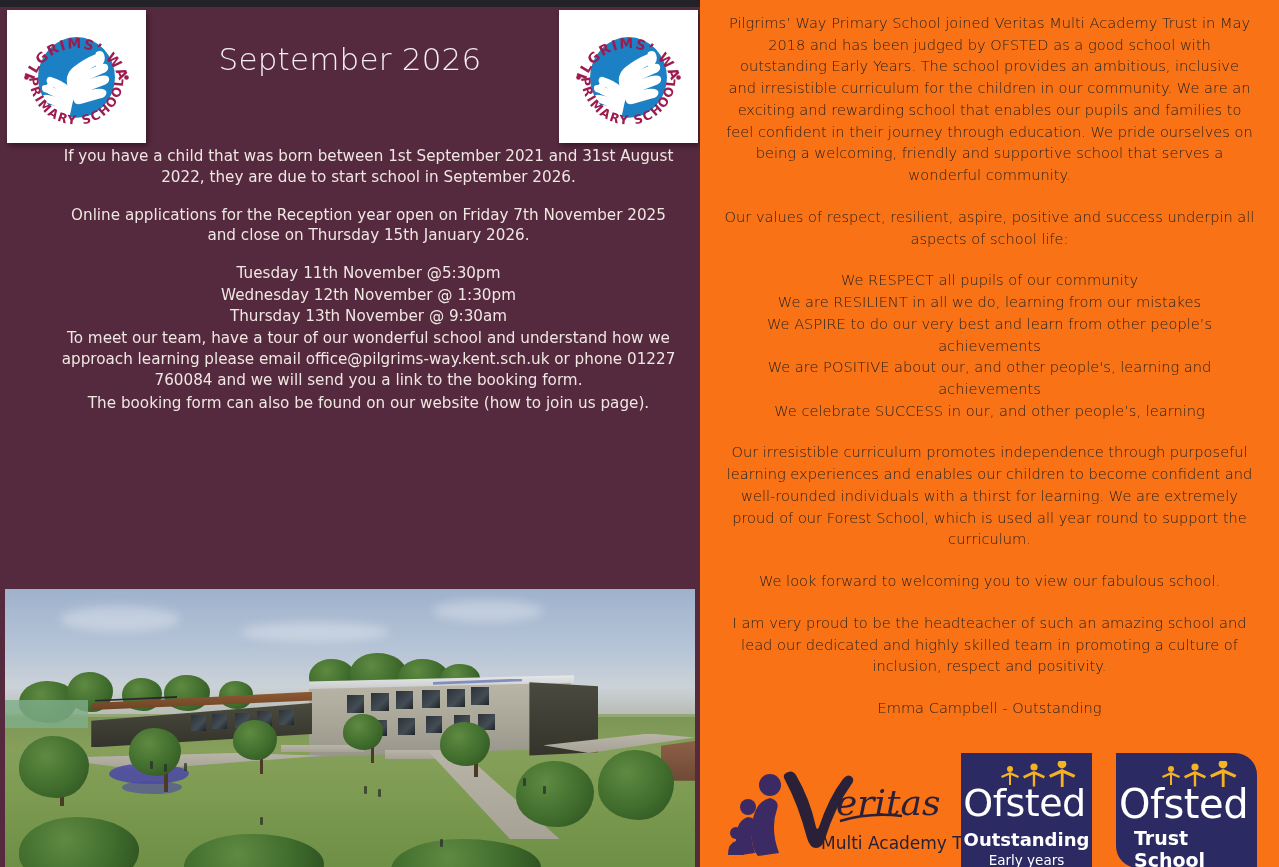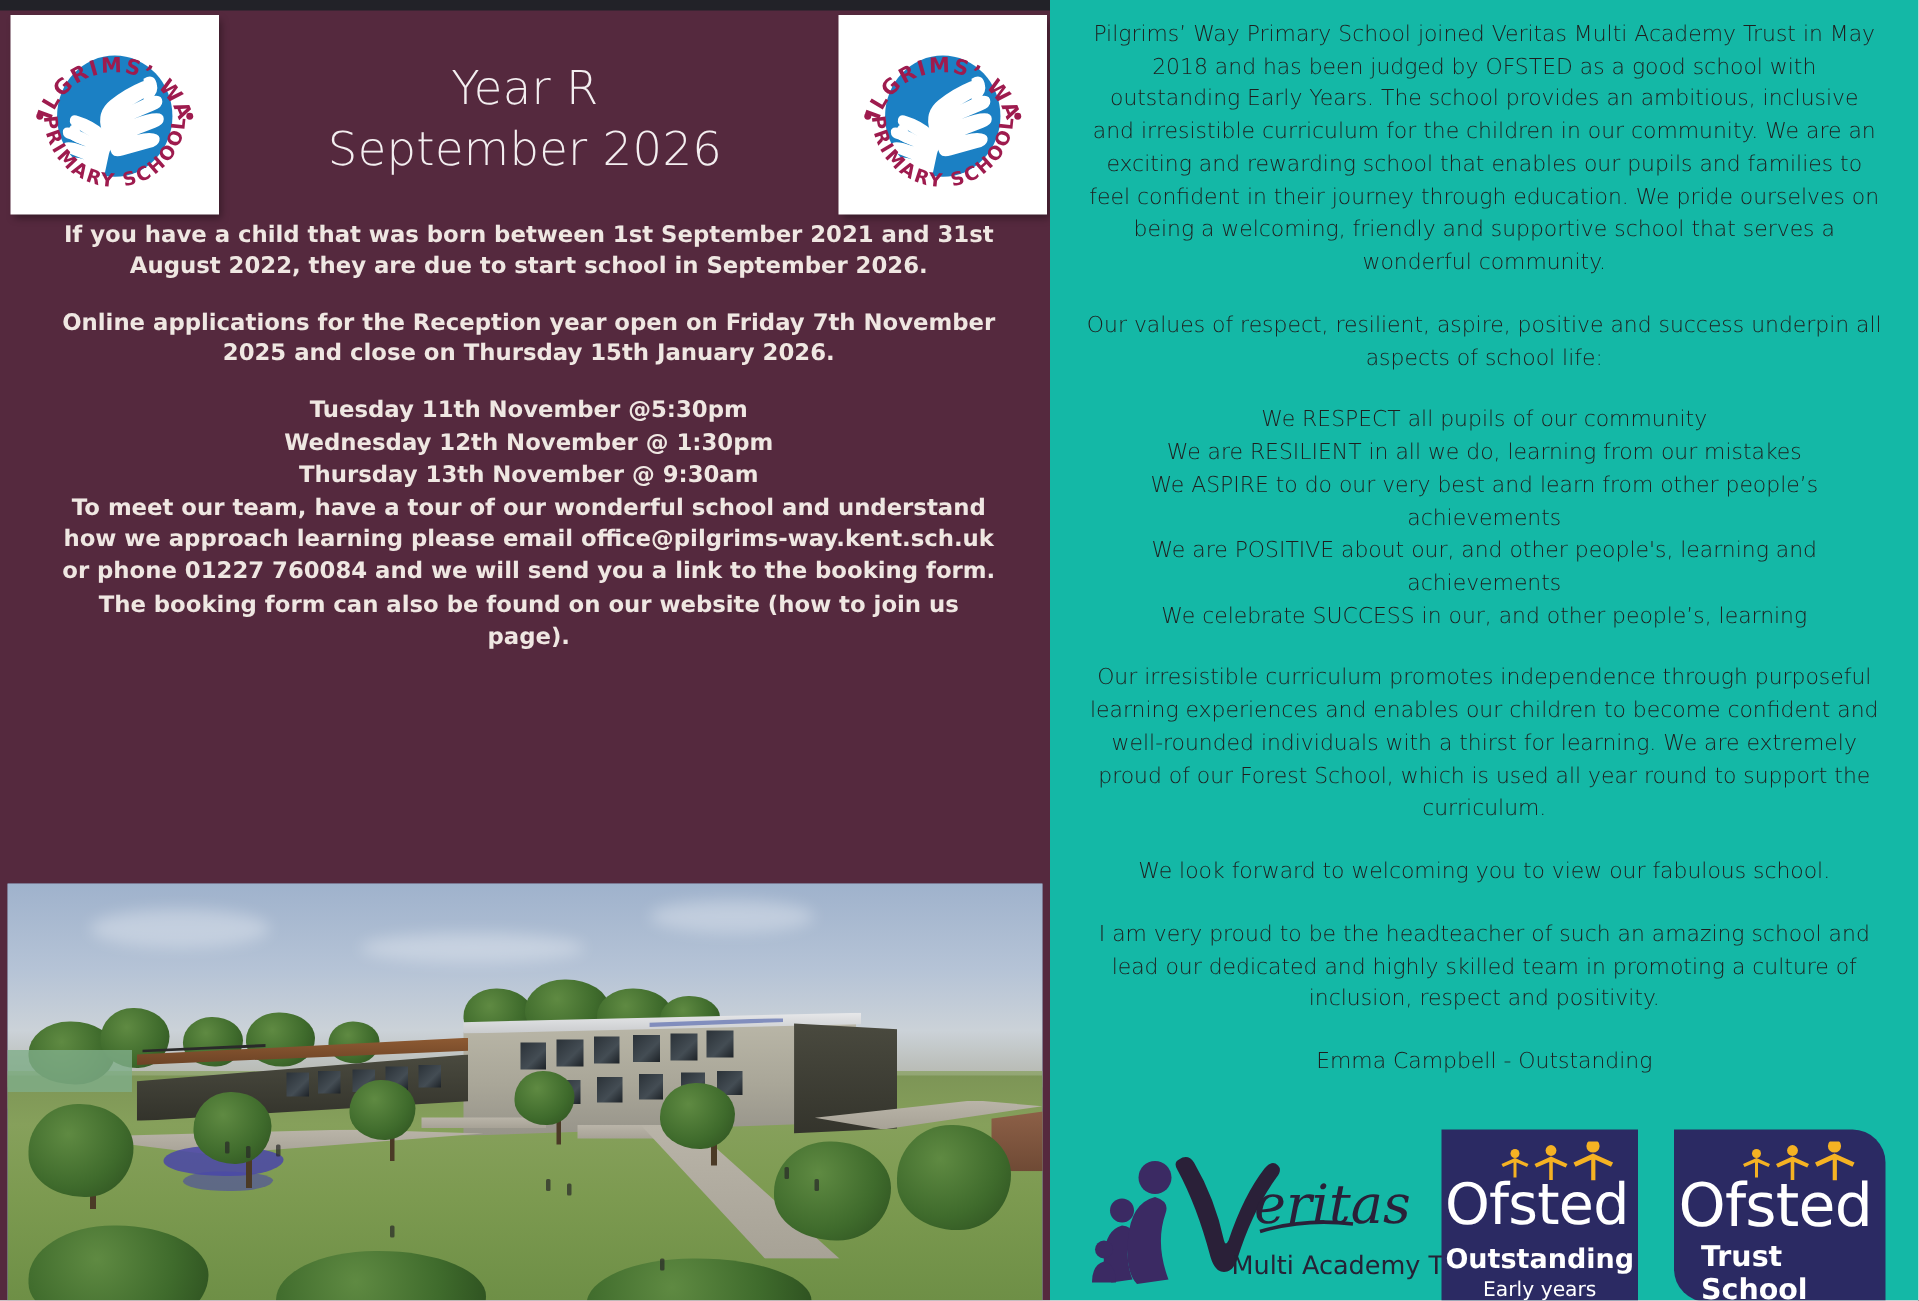--- a/index.html
+++ b/index.html
@@ -72,27 +72,27 @@
     font-weight: 300;
     font-size: 31px;
     line-height: 1.32;
     letter-spacing: .2px;
   }
   .title-line { display:block; }
 
   
   .lp-body {
     position: absolute;
-    left: 40px;
+    left: 56px;
     top: 146px;
     width: 625px;
     color: #efe7e2;
     text-align: center;
     font-family: "DejaVu Sans", sans-serif;
-    font-weight: 700;
+    font-weight: 400;
     font-size: 15.2px;
     line-height: 1.37;
   }
   .lp-body p { margin: 0 0 17px 0; }
   .lp-body p.tight { margin-bottom: 0; line-height: 1.42; }
   .lp-body p.dates { margin: 17px 0 0 0; line-height: 1.42; }
   .lp-body p.highlight {
     font-size: 22.5px;
     line-height: 1.28;
     margin: 22px 0 16px 0;
@@ -190,21 +190,21 @@
     position:absolute;
     background: linear-gradient(180deg,#8e6148 0%, #6f4a35 100%);
   }
 
   
   .right-panel {
     position: absolute;
     left: 700px; top: 0;
     width: 579px;
     height: 867px;
-    background: #14b8a6;
+    background: #f97316;
   }
   .rp-body {
     position: absolute;
     left: 24px; top: 12px;
     width: 531px;
     text-align: center;
     color: #1f1f1f;
     font-family: "DejaVu Sans", sans-serif;
     font-weight: 300;
     font-size: 14.6px;
@@ -318,21 +318,20 @@
             <text font-size="13" letter-spacing="1.6">
               <textPath href="#arcBotL" startOffset="50%" text-anchor="middle">PRIMARY SCHOOL</textPath>
             </text>
             <circle cx="13" cy="66" r="2.4"></circle>
             <circle cx="117" cy="66" r="2.4"></circle>
           </g>
         </svg>
       </div>
 
       <div class="title-block">
-        <span class="title-line">Year R</span>
         <span class="title-line">September 2026</span>
       </div>
 
       <div class="logo-box right">
         <svg class="logo-svg" viewBox="0 0 130 130" aria-hidden="true">
           <defs>
             <path id="arcTopR" d="M 20,72 A 46,46 0 0 1 110,72" fill="none"></path>
             <path id="arcBotR" d="M 16,66 A 49,49 0 0 0 114,66" fill="none"></path>
           </defs>
           <ellipse cx="65" cy="66" rx="40" ry="42" fill="#1b80c4"></ellipse>

